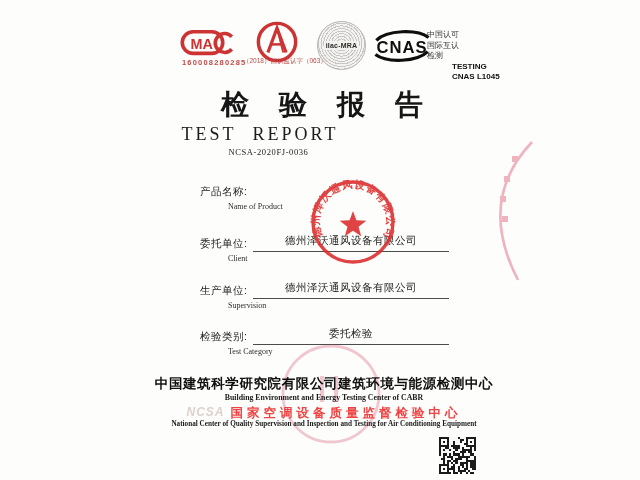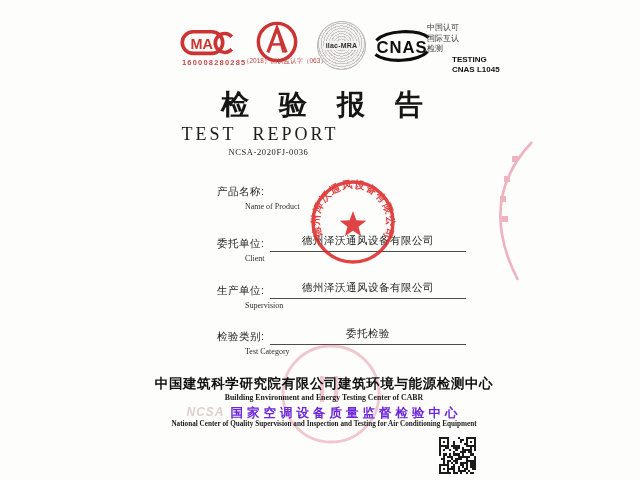--- a/index.html
+++ b/index.html
@@ -9,52 +9,52 @@
   .abs{position:absolute;}
 
   
   .cma-num{left:182px;top:58px;font-size:7.5px;letter-spacing:1.2px;color:#c44a4a;font-weight:bold;}
   .cal-cap{left:243px;top:57px;font-size:6.5px;color:#bb4a4a;white-space:nowrap;}
   .ilac{left:317px;top:21px;width:47px;height:47px;border-radius:50%;
         background:repeating-radial-gradient(circle at 50% 46%,#f3f2f0 0 1.6px,#c9c7c3 1.6px 2.6px);
         border:1px solid #b5b3af;display:flex;align-items:center;justify-content:center;}
   .ilac-label{background:rgba(244,243,240,.85);font-size:7px;font-weight:bold;color:#2b2b2b;
         padding:1px 2px;letter-spacing:.2px;}
-  .acc{left:427px;top:23px;line-height:10.5px;font-size:8px;color:#3a3a3a;}
+  .acc{left:427px;top:30px;line-height:10.5px;font-size:8px;color:#3a3a3a;}
   .acc .b{font-weight:bold;color:#111;margin-left:25px;}
 
   
   .title-cn{left:0;top:86px;width:644px;text-align:center;font-size:28px;font-weight:bold;
             color:#161616;letter-spacing:30px;padding-left:30px;box-sizing:border-box;}
   .title-en{left:0;top:124px;width:520px;text-align:center;font-family:"Liberation Serif",serif;
             font-size:18px;color:#1d1d1d;letter-spacing:3px;word-spacing:9px;}
   .report-no{left:0;top:147px;width:537px;text-align:center;font-family:"Liberation Serif",serif;
             font-size:8.5px;color:#222;letter-spacing:.6px;}
 
   
-  .row{left:217px;width:300px;height:34px;}
+  .row{left:200px;width:300px;height:34px;}
   .lab-cn{font-size:10.5px;color:#1f1f1f;letter-spacing:.5px;}
   .lab-en{font-family:"Liberation Serif",serif;font-size:8px;color:#2c2c2c;margin-top:3px;padding-left:28px;}
   .val{position:absolute;left:53px;top:-3px;width:196px;text-align:center;
        border-bottom:1px solid #4c4c4c;padding-bottom:3px;font-size:10.5px;color:#242424;
        letter-spacing:.5px;}
 
   
   .stamp-main{left:308px;top:177px;width:90px;height:90px;opacity:.88;}
   .stamp-faint{left:276px;top:342px;width:110px;height:110px;opacity:.28;}
   .stamp-edge{left:478px;top:136px;width:72px;height:150px;opacity:.5;}
 
   
   .f-org-cn{left:0;top:375px;width:648px;text-align:center;font-size:13.5px;font-weight:bold;color:#101010;letter-spacing:.6px;}
   .f-org-en{left:0;top:393px;width:648px;text-align:center;font-family:"Liberation Serif",serif;
             font-size:7.8px;font-weight:bold;color:#1a1a1a;}
   .f-center{left:0;top:403px;width:648px;text-align:center;}
   .ncsa{display:inline-block;color:#ddd0cd;font-weight:bold;font-style:italic;font-size:12px;
         letter-spacing:1px;margin-right:6px;vertical-align:1px;}
-  .f-center-cn{display:inline-block;font-size:12.5px;font-weight:bold;color:#6d28d9;letter-spacing:4px;}
+  .f-center-cn{display:inline-block;font-size:12.5px;font-weight:bold;color:#ef4444;letter-spacing:4px;}
   .f-center-en{left:0;top:420px;width:648px;text-align:center;font-family:"Liberation Serif",serif;
             font-size:7.2px;font-weight:bold;color:#1a1a1a;}
 
   
   .qr{left:439px;top:437px;width:37px;height:37px;display:grid;
       grid-template-columns:repeat(18,1fr);grid-auto-rows:1fr;background:#fafafa;}
   .qr i{display:block;}
   .qr i.on{background:#1b1b1b;}
 </style>
 </head>

